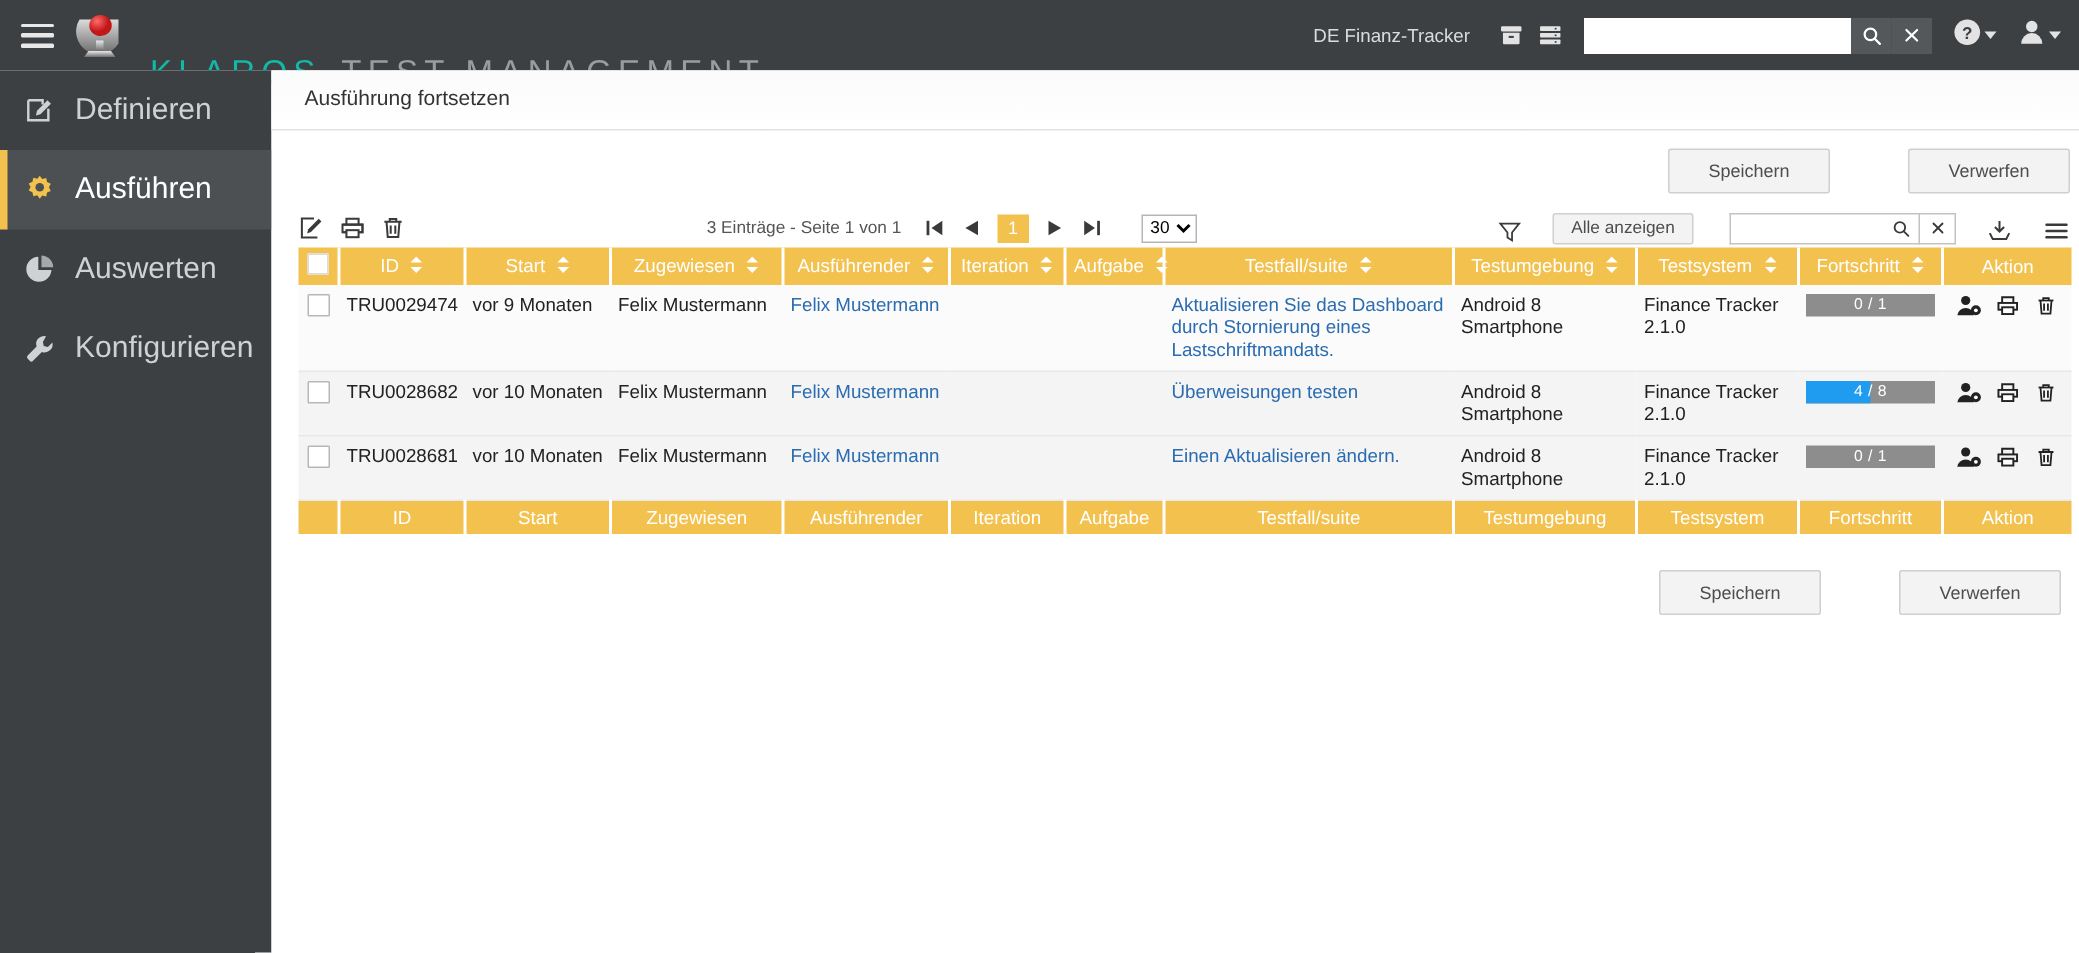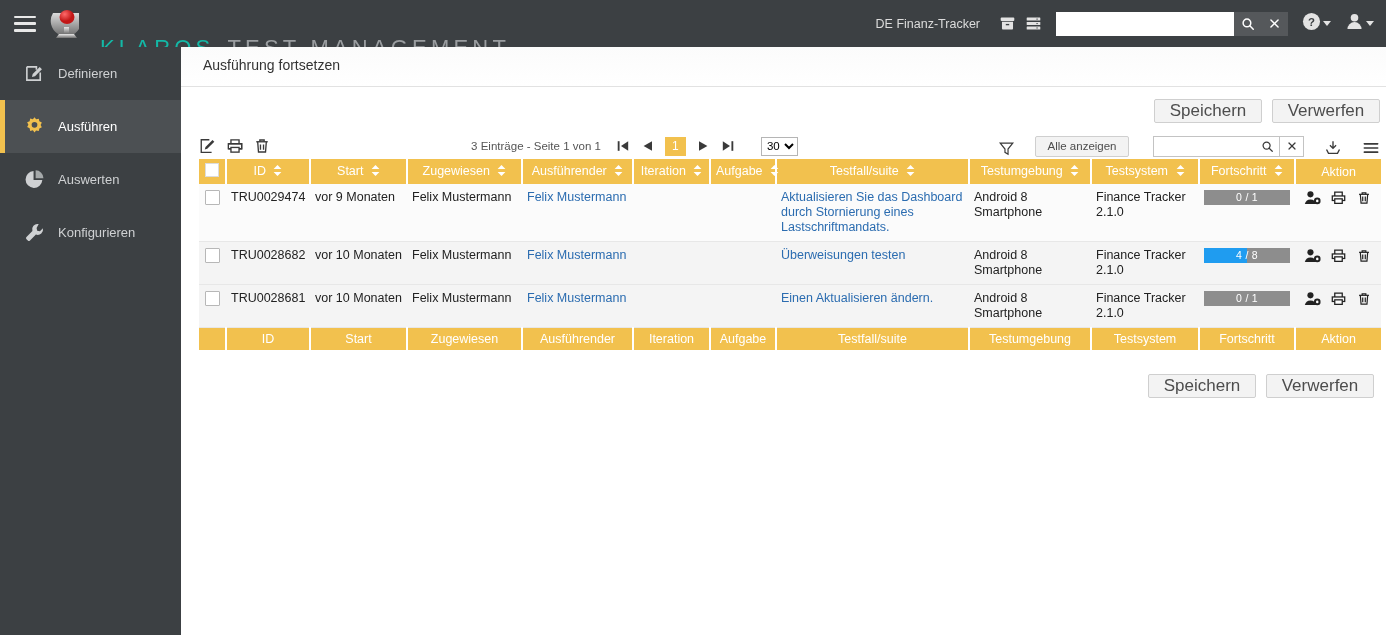--- a/index.html
+++ b/index.html
@@ -57,22 +57,22 @@
   .caret { width: 0; height: 0; border-left: 4.5px solid transparent; border-right: 4.5px solid transparent; border-top: 5.5px solid #e3e3e3; }
 
   
   .sidebar {
     position: absolute; top: 47px; left: 0;
     width: 181px; height: 588px;
     background: #3c4043;
   }
   .side-item {
     height: 53px; display: flex; align-items: center;
-    padding-left: 24px; cursor: pointer; position: relative;
-    color: #cfd1d3; font-size: 13px;
+    padding-left: 16px; cursor: pointer; position: relative;
+    color: #cfd1d3; font-size: 20px;
   }
   .side-item .sicon { width: 30px; display: flex; align-items: center; }
   .side-item.active { background: #4c5053; color: #ffffff; }
   .side-item.active::before {
     content: ""; position: absolute; left: 0; top: 0; bottom: 0;
     width: 5px; background: #f2c14e;
   }
   .side-label { margin-left: 4px; }
 
   
@@ -81,25 +81,26 @@
     width: 1205px; height: 588px; background: #ffffff;
   }
   .page-title {
     font-size: 14px; color: #333; padding: 10px 0 13px 22px;
     border-bottom: 1px solid #e2e2e2;
     background: linear-gradient(#fbfbfb, #ffffff);
   }
 
   .btnrow { display: flex; justify-content: flex-end; padding: 12px 6px 0 0; gap: 10px; }
   .btn {
-    min-width: 108px; height: 24px; background: #f3f3f3;
+    min-width: 108px; height: 30px; background: #f3f3f3;
     border: 1px solid #cfcfcf; border-radius: 2px;
-    font-size: 17px; color: #4d4d4d; cursor: pointer;
+    font-size: 12px; color: #4d4d4d; cursor: pointer;
     display: flex; align-items: center; justify-content: center;
     font-family: "Liberation Sans", sans-serif;
+    margin-left: 42px;
   }
 
   .table-region { padding: 0 6px 0 18px; margin-top: 10px; }
 
   
   .tbar { display: flex; align-items: center; height: 26px; }
   .tbar-left { display: flex; align-items: center; gap: 9px; }
   .ticon2 { cursor: pointer; display: flex; align-items: center; }
   .pageinfo { font-size: 11.5px; color: #555; margin-left: auto; margin-right: 14px; white-space: nowrap; }
   .pager { display: flex; align-items: center; gap: 9px; }

